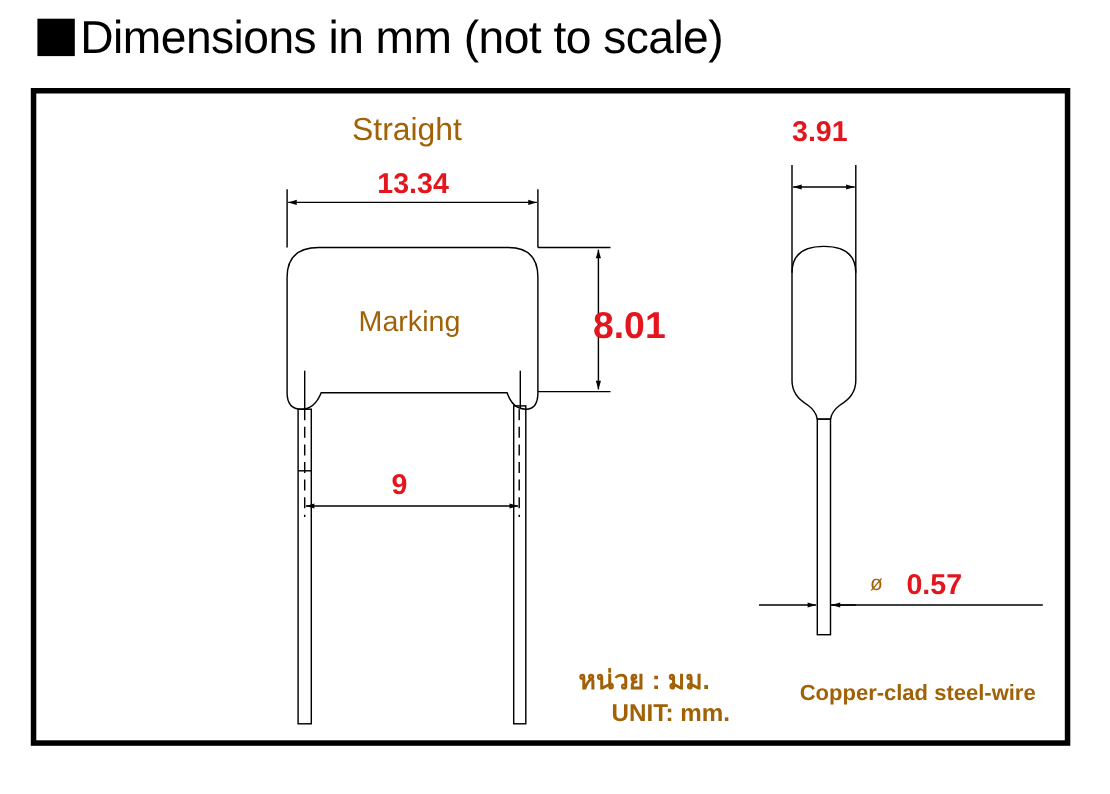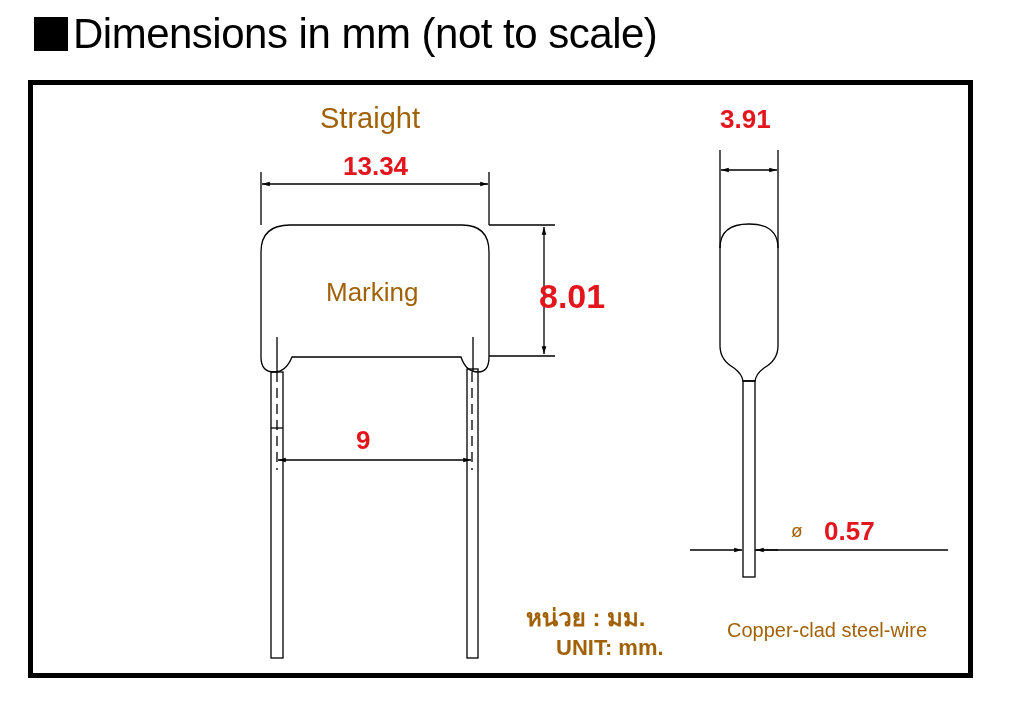--- a/index.html
+++ b/index.html
@@ -79,13 +79,13 @@
 <div class="lbl black" style="left:326px; top:277px; font-size:26px;">Marking</div>
 <div class="lbl red" style="left:539px; top:277px; font-size:34px;">8.01</div>
 <div class="lbl red" style="left:356px; top:425px; font-size:26px;">9</div>
 
 <div class="lbl red" style="left:720px; top:104px; font-size:26px;">3.91</div>
 <div class="lbl black" style="left:791px; top:520px; font-size:19px;">ø</div>
 <div class="lbl red" style="left:824px; top:516px; font-size:26px;text-align:right;">0.57</div>
 
 <div class="lbl black" style="left:526px; top:598px; font-size:24px; font-weight:bold;">หน่วย : มม.</div>
 <div class="lbl black" style="left:556px; top:635px; font-size:22px; font-weight:bold;">UNIT: mm.</div>
-<div class="lbl black" style="left:727px; top:619px; font-size:20px;">Copper-clad steel-wire</div>
+<div class="lbl black" style="left:727px; top:619px; font-size:20px;font-weight:bold;">Copper-clad steel-wire</div>
 
 </body></html>

